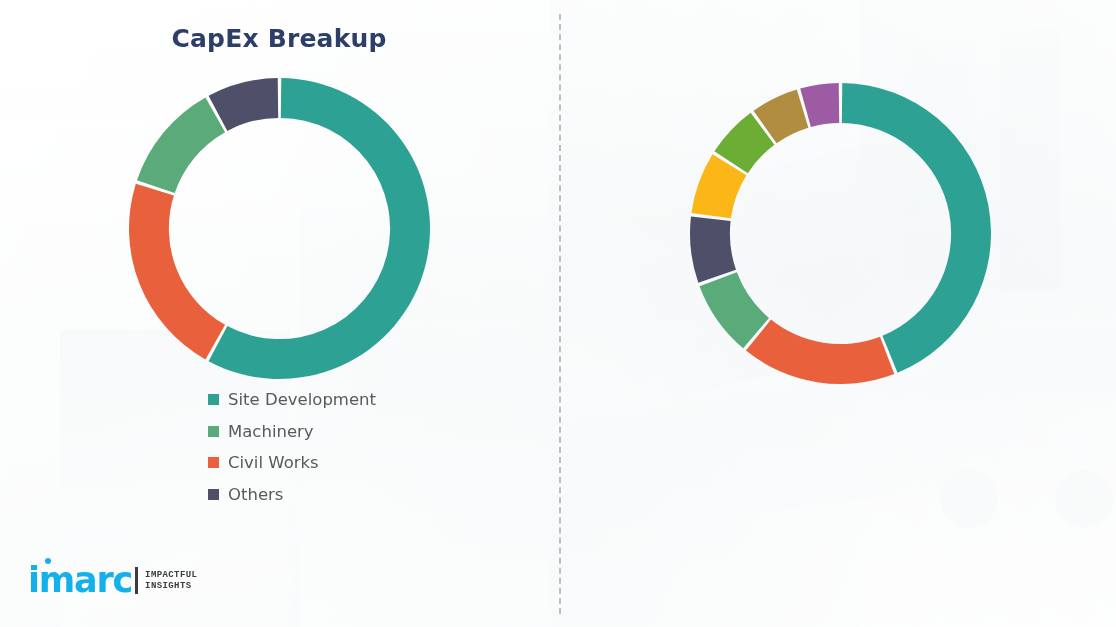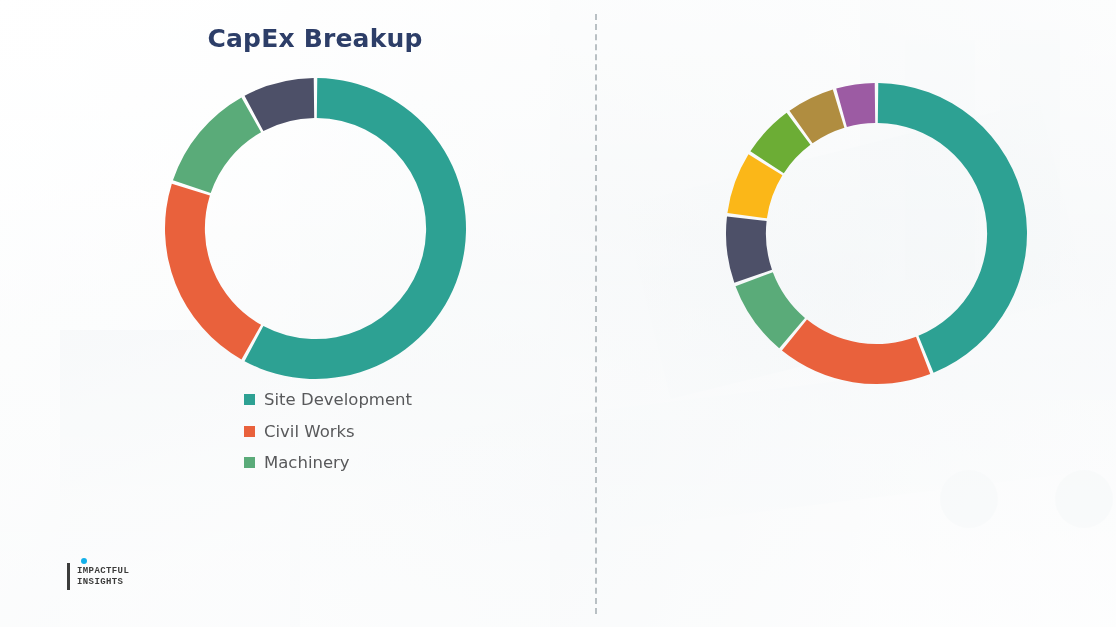--- a/index.html
+++ b/index.html
@@ -41,21 +41,21 @@
         transform:rotate(-7deg); opacity:.6; }
   .b12 { left:0; top:120px; width:560px; height:90px;
         background:linear-gradient(90deg,rgba(255,255,255,.9),rgba(240,244,246,0)); }
   .b13 { left:930px; top:330px; width:190px; height:70px; background:#eef2f5; opacity:.5; }
   #bg-wash {
     position:absolute; inset:0;
     background:linear-gradient(180deg,rgba(255,255,255,.72) 0%,rgba(255,255,255,.55) 45%,rgba(255,255,255,.68) 100%);
   }
 
   
-  #content { position:absolute; inset:0; z-index:2;margin-left:36px; }
+  #content { position:absolute; inset:0; z-index:2; }
 
   .panel { position:absolute; top:0; height:627px; }
   #panel-capex { left:0;   width:558px; }
   #panel-opex  { left:558px; width:558px; }
 
   .chart-title {
     position:absolute; left:0; width:100%;
     text-align:center;
     font-family:"DejaVu Sans", sans-serif;
     font-weight:bold;
@@ -143,26 +143,30 @@
           <path d="M 9.923812752066766 104.30995092508957 A 150.5 150.5 0 0 1 78.44741578658741 21.47914375445626 L 98.07135060314175 56.19967065952535 A 110.61749999999999 110.61749999999999 0 0 0 47.706502372769066 117.08031392994084 Z" fill="#5aab79"></path>
           <path d="M 81.55479110768732 19.77084971557258 A 150.5 150.5 0 0 1 150.72700465951925 2.010443925425051 L 151.19684842474666 41.89017628518744 A 110.61749999999999 110.61749999999999 0 0 0 100.35527146415018 54.94407454094585 Z" fill="#4d5068"></path>
         </svg></div>
 
     <div class="legend" id="legend-capex">
         <div class="legend-item">
           <span class="legend-swatch" style="background: rgb(45, 161, 147);"></span>
           <span class="legend-label">Site Development</span>
         </div>
         <div class="legend-item">
+          <span class="legend-swatch" style="background: rgb(90, 171, 121);"></span>
+          <span class="legend-label">Machinery</span>
+        </div>
+        <div class="legend-item">
           <span class="legend-swatch" style="background: rgb(233, 97, 60);"></span>
           <span class="legend-label">Civil Works</span>
         </div>
         <div class="legend-item">
-          <span class="legend-swatch" style="background: rgb(90, 171, 121);"></span>
-          <span class="legend-label">Machinery</span>
+          <span class="legend-swatch" style="background: rgb(77, 80, 104);"></span>
+          <span class="legend-label">Others</span>
         </div>
       </div>
   </div>
 
   <div class="panel" id="panel-opex">
 
     <div class="donut-wrap" id="donut-opex"><svg width="305" height="305" viewBox="0 0 305 305">
           <path d="M 154.27299534048072 2.010443925425051 A 150.5 150.5 0 0 1 209.5473898908371 291.7689674932748 L 194.42983156976527 254.86269110755694 A 110.61749999999999 110.61749999999999 0 0 0 153.80315157525334 41.89017628518744 Z" fill="#2da193"></path>
           <path d="M 206.2504111365002 293.07433372652775 A 150.5 150.5 0 0 1 57.94046314065555 269.5843456186449 L 82.99874040838183 238.55699402970396 A 110.61749999999999 110.61749999999999 0 0 0 192.00655218532762 255.8221352889979 Z" fill="#e9613c"></path>
           <path d="M 55.20823036221512 267.32404609117464 A 150.5 150.5 0 0 1 11.507851515212963 205.14469646264254 L 48.87077086368154 191.19385190004226 A 110.61749999999999 110.61749999999999 0 0 0 80.99054931622811 236.89567387701337 Z" fill="#5aab79"></path>
@@ -172,20 +176,21 @@
           <path d="M 65.47884167672017 29.70925114620944 A 150.5 150.5 0 0 1 108.8121560732034 8.480479472302562 L 120.3894347138045 46.6456524121424 A 110.61749999999999 110.61749999999999 0 0 0 88.53944863238932 62.24879959246395 Z" fill="#b08d40"></path>
           <path d="M 112.21734853360007 7.491179610216307 A 150.5 150.5 0 0 1 150.72700465951925 2.010443925425051 L 151.19684842474666 41.89017628518744 A 110.61749999999999 110.61749999999999 0 0 0 122.89225117219605 45.91851701350899 Z" fill="#9c5ba3"></path>
         </svg></div>
 
   </div>
 
   <div id="divider"></div>
 
   <div id="logo">
     <div id="logo-dot"></div>
+    <div id="logo-word">imarc</div>
     <div id="logo-bar"></div>
     <div>
       <div id="logo-tag">IMPACTFUL</div>
       <div id="logo-tag">INSIGHTS</div>
     </div>
   </div>
 
 </div>
 
 </body></html>

